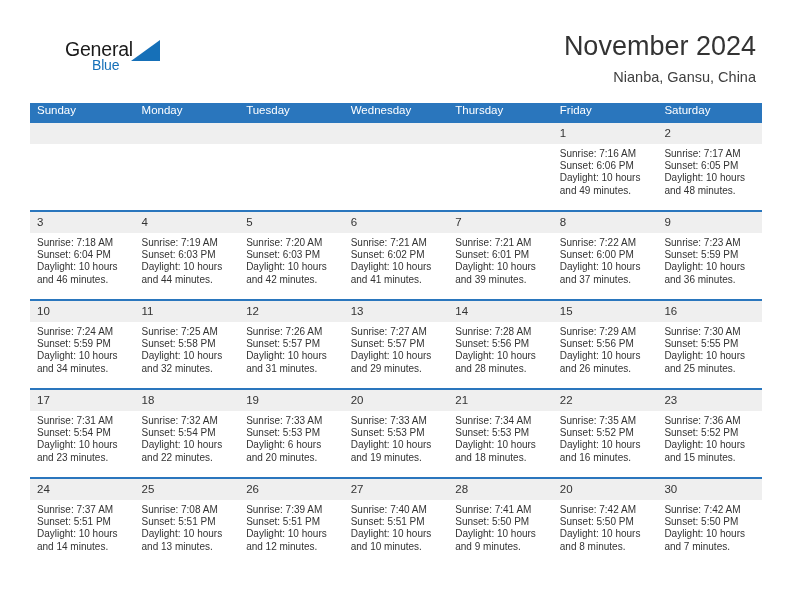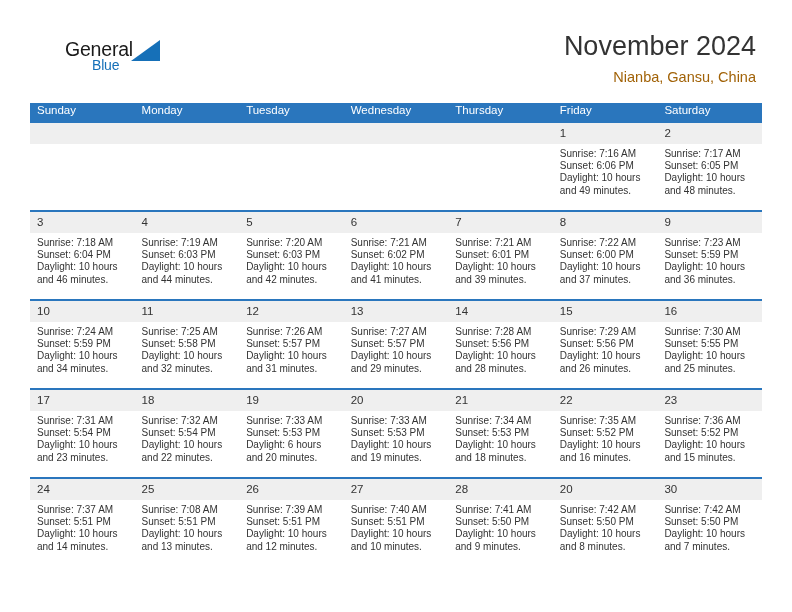--- a/index.html
+++ b/index.html
@@ -73,21 +73,21 @@
   }
   .cal-title {
     font-size: 27px;
     color: #333333;
     line-height: 32px;
     font-weight: normal;
     white-space: nowrap;
   }
   .cal-subtitle {
     font-size: 14.5px;
-    color: #a16207;
+    color: #404040;
     line-height: 20px;
     margin-top: 5px;
     white-space: nowrap;
   }
 
   
   .calendar {
     position: absolute;
     left: 30px;
     top: 103px;

